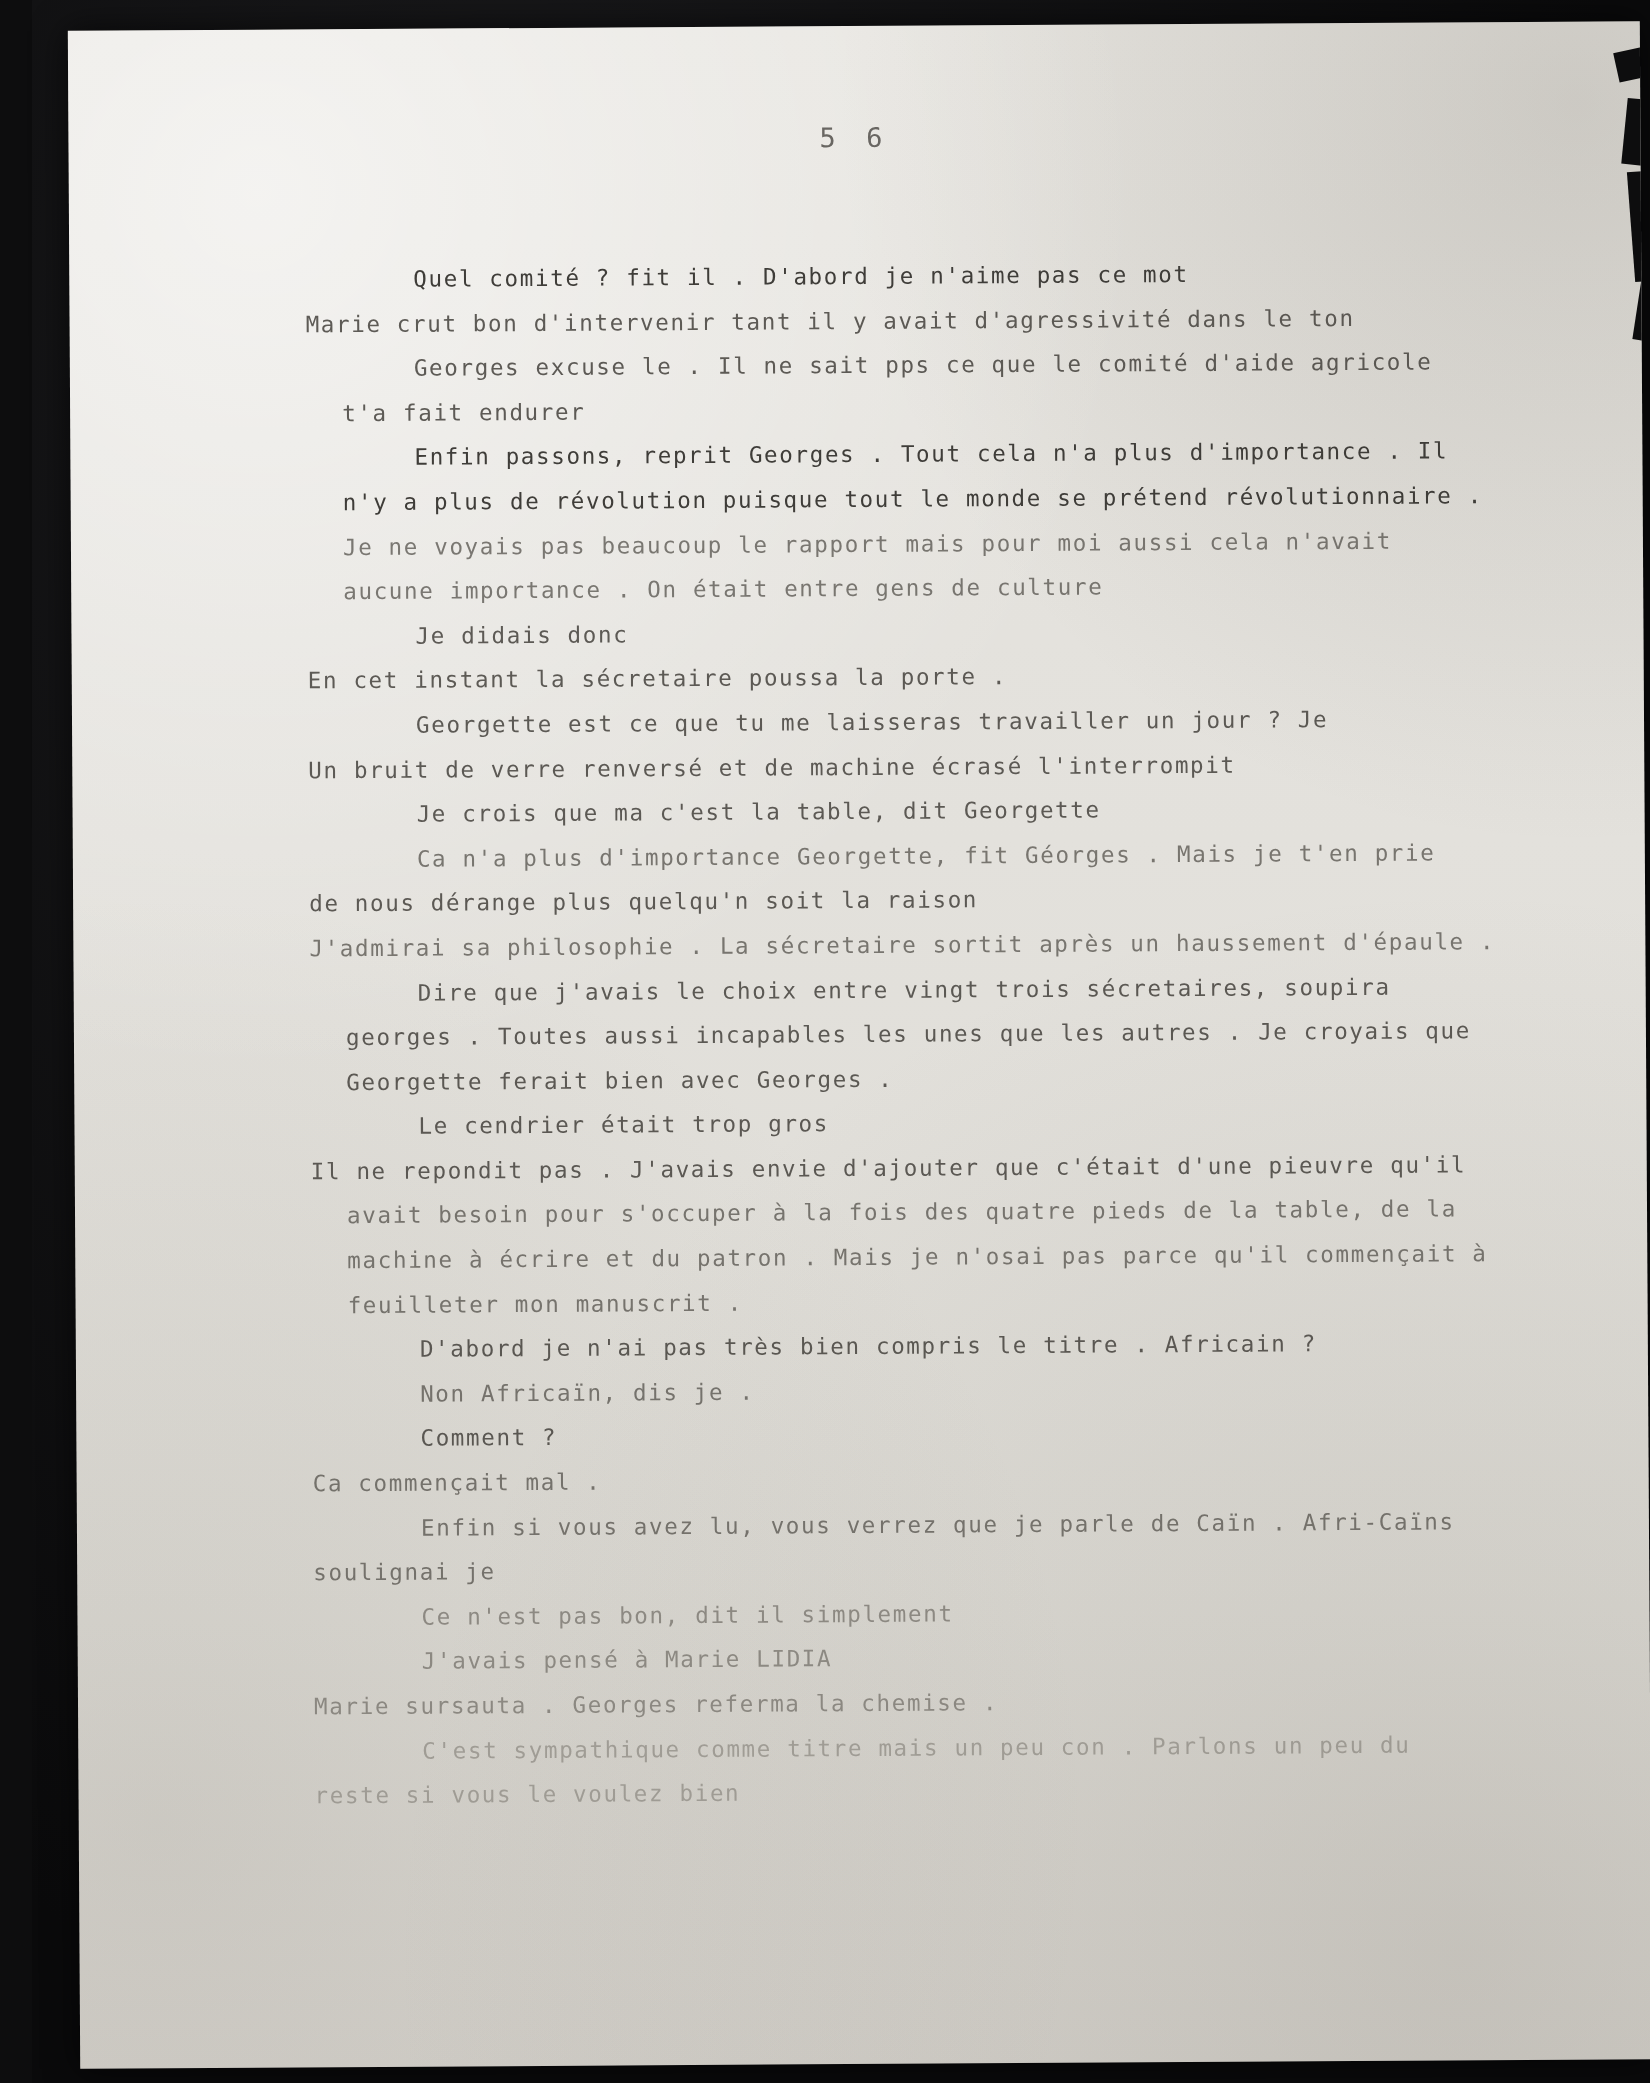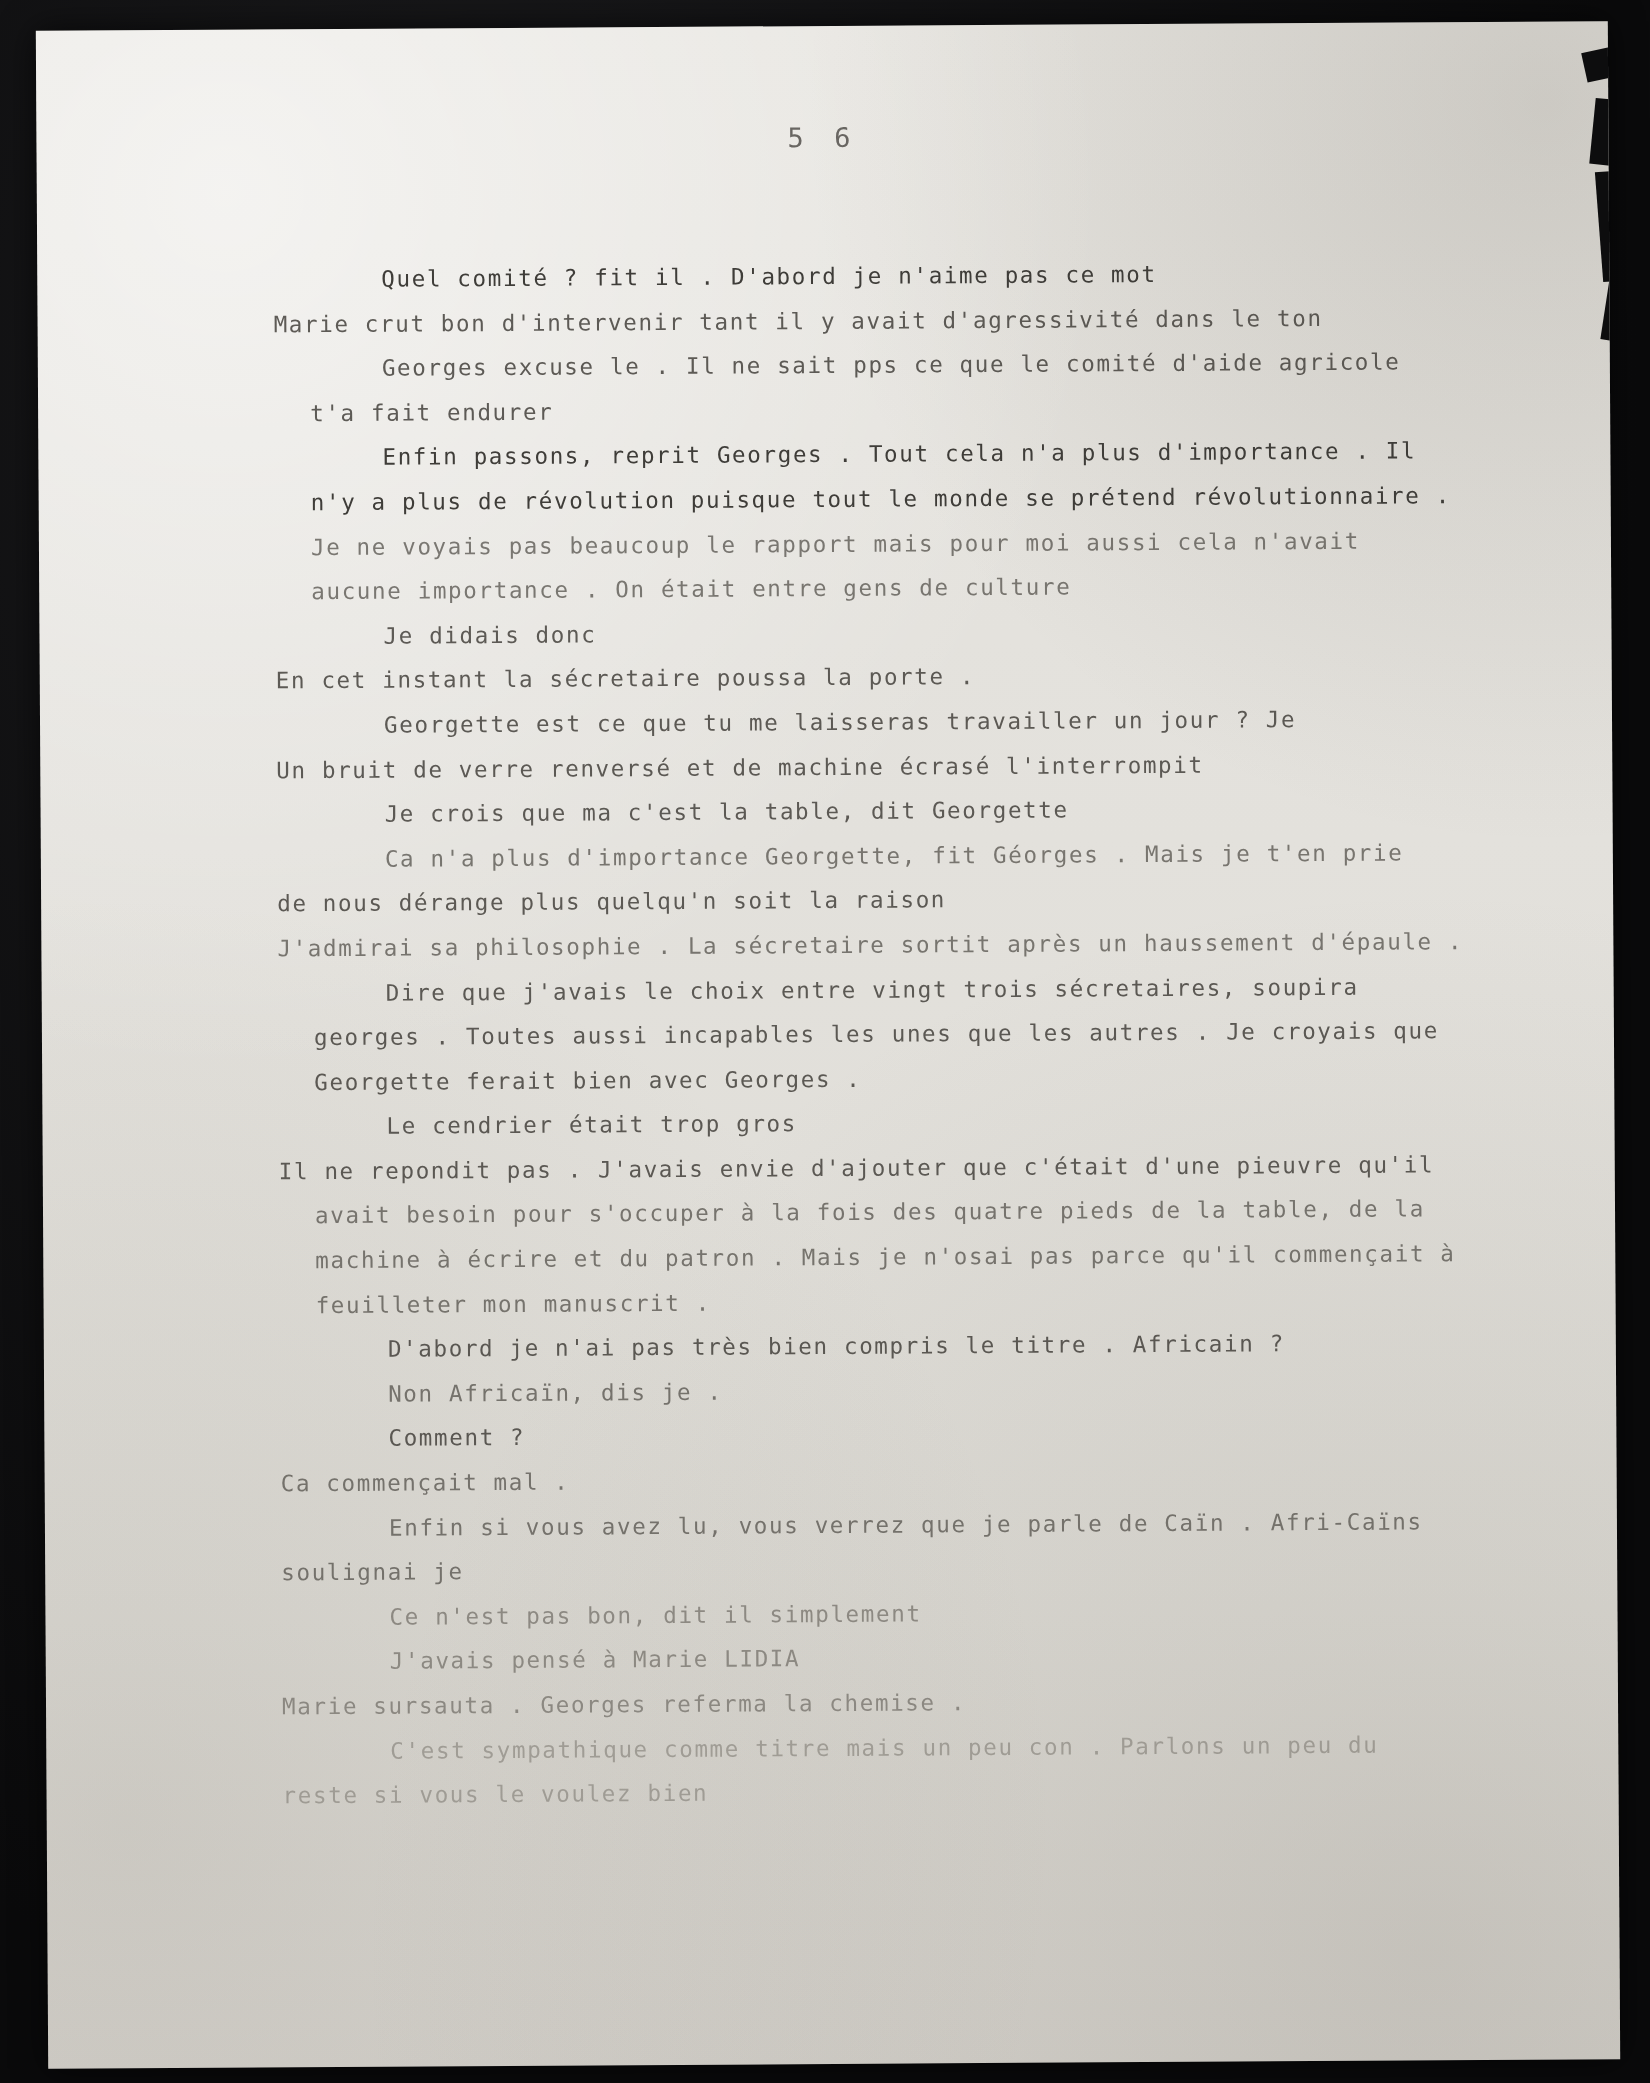--- a/index.html
+++ b/index.html
@@ -13,20 +13,21 @@
     overflow: hidden;
     font-family: "DejaVu Sans Mono", monospace;
   }
 
   
   #scan-backdrop {
     position: absolute;
     inset: 0;
     background:
       radial-gradient(ellipse at 30% 20%, #1a1a1c 0%, #0a0a0b 70%);
+    margin-left: 32px;
   }
 
   
   #page-sheet {
     position: absolute;
     left: 42px;
     top: 26px;
     width: 1572px;
     height: 2038px;
     background:

